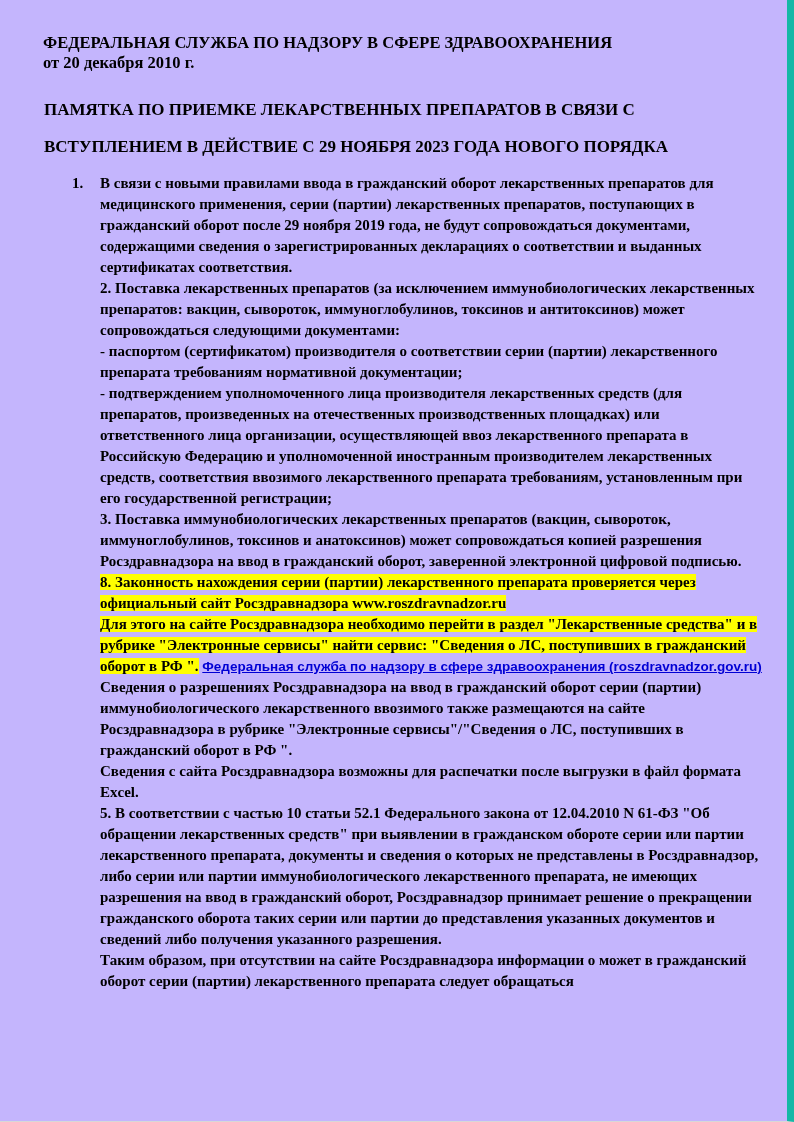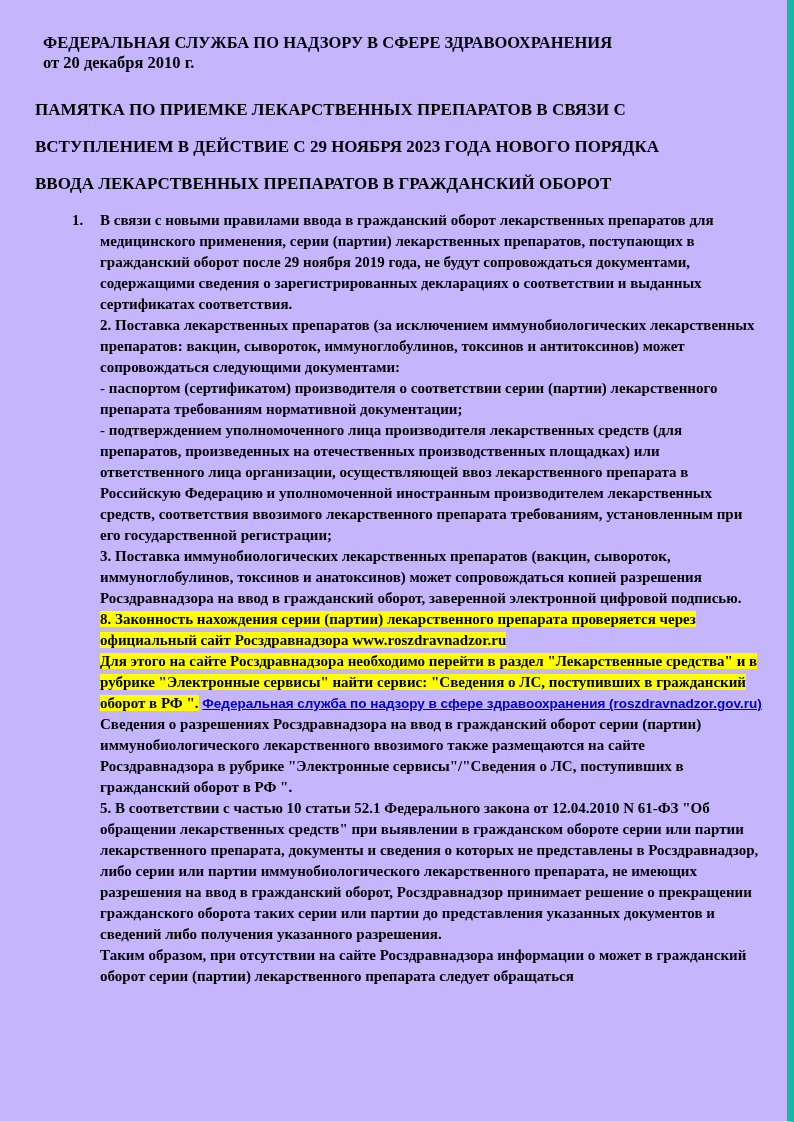--- a/index.html
+++ b/index.html
@@ -21,21 +21,21 @@
     color: #000000;
   }
   .header {
     margin: 33px 30px 0 43px;
   }
   .header-line {
     font-size: 16.5px;
     line-height: 20px;
   }
   .title {
-    margin: 18px 30px 0 35px;
+    margin: 18px 30px 0 44px;
   }
   .title-line {
     font-size: 17px;
     line-height: 37px;
     white-space: nowrap;
   }
   .body-block {
     margin: 8px 32px 0 100px;
     width: 662px;
     font-size: 15px;
@@ -66,28 +66,28 @@
 
 <div class="page">
   <div class="header">
     <div class="header-line">ФЕДЕРАЛЬНАЯ СЛУЖБА ПО НАДЗОРУ В СФЕРЕ ЗДРАВООХРАНЕНИЯ</div>
     <div class="header-line">от 20 декабря 2010 г.</div>
   </div>
 
   <div class="title" id="doc-title">
       <div class="title-line">ПАМЯТКА ПО ПРИЕМКЕ ЛЕКАРСТВЕННЫХ ПРЕПАРАТОВ В СВЯЗИ С</div>
       <div class="title-line">ВСТУПЛЕНИЕМ В ДЕЙСТВИЕ С 29 НОЯБРЯ 2023 ГОДА НОВОГО ПОРЯДКА</div>
-      <div class="title-line">ВВОДА ЛЕКАРСТВЕННЫХ ПРЕПАРАТОВ В ГРАЖДАНСКИЙ ОБОРОТ</div>
     </div>
 
   <div class="body-block" id="doc-body">
       <div class="para"><span class="list-marker">1.</span><span>В связи с новыми правилами ввода в гражданский оборот лекарственных препаратов для медицинского применения, серии (партии) лекарственных препаратов, поступающих в гражданский оборот после 29 ноября 2019 года, не будут сопровождаться документами, содержащими сведения о зарегистрированных декларациях о соответствии и выданных сертификатах соответствия.</span></div>
       <div class="para"><span>2. Поставка лекарственных препаратов (за исключением иммунобиологических лекарственных препаратов: вакцин, сывороток, иммуноглобулинов, токсинов и антитоксинов) может сопровождаться следующими документами:</span></div>
       <div class="para"><span>- паспортом (сертификатом) производителя о соответствии серии (партии) лекарственного препарата требованиям нормативной документации;</span></div>
       <div class="para"><span>- подтверждением уполномоченного лица производителя лекарственных средств (для препаратов, произведенных на отечественных производственных площадках) или ответственного лица организации, осуществляющей ввоз лекарственного препарата в Российскую Федерацию и уполномоченной иностранным производителем лекарственных средств, соответствия ввозимого лекарственного препарата требованиям, установленным при его государственной регистрации;</span></div>
       <div class="para"><span>3. Поставка иммунобиологических лекарственных препаратов (вакцин, сывороток, иммуноглобулинов, токсинов и анатоксинов) может сопровождаться копией разрешения Росздравнадзора на ввод в гражданский оборот, заверенной электронной цифровой подписью.</span></div>
       <div class="para"><span class="hl">8. Законность нахождения серии (партии) лекарственного препарата проверяется через официальный сайт Росздравнадзора www.roszdravnadzor.ru</span></div>
       <div class="para"><span class="hl">Для этого на сайте Росздравнадзора необходимо перейти в раздел "Лекарственные средства" и в рубрике "Электронные сервисы" найти сервис: "Сведения о ЛС, поступивших в гражданский оборот в РФ ".</span><span> </span><a class="doc-link" href="#">Федеральная служба по надзору в сфере здравоохранения (roszdravnadzor.gov.ru)</a></div>
       <div class="para"><span>Сведения о разрешениях Росздравнадзора на ввод в гражданский оборот серии (партии) иммунобиологического лекарственного ввозимого также размещаются на сайте Росздравнадзора в рубрике "Электронные сервисы"/"Сведения о ЛС, поступивших в гражданский оборот в РФ ".</span></div>
+      <div class="para"><span>Сведения с сайта Росздравнадзора возможны для распечатки после выгрузки в файл формата Excel.</span></div>
       <div class="para"><span>5. В соответствии с частью 10 статьи 52.1 Федерального закона от 12.04.2010 N 61-ФЗ "Об обращении лекарственных средств" при выявлении в гражданском обороте серии или партии лекарственного препарата, документы и сведения о которых не представлены в Росздравнадзор, либо серии или партии иммунобиологического лекарственного препарата, не имеющих разрешения на ввод в гражданский оборот, Росздравнадзор принимает решение о прекращении гражданского оборота таких серии или партии до представления указанных документов и сведений либо получения указанного разрешения.</span></div>
       <div class="para"><span>Таким образом, при отсутствии на сайте Росздравнадзора информации о может в гражданский оборот серии (партии) лекарственного препарата следует обращаться</span></div>
     </div>
 </div>
 
 </body></html>

